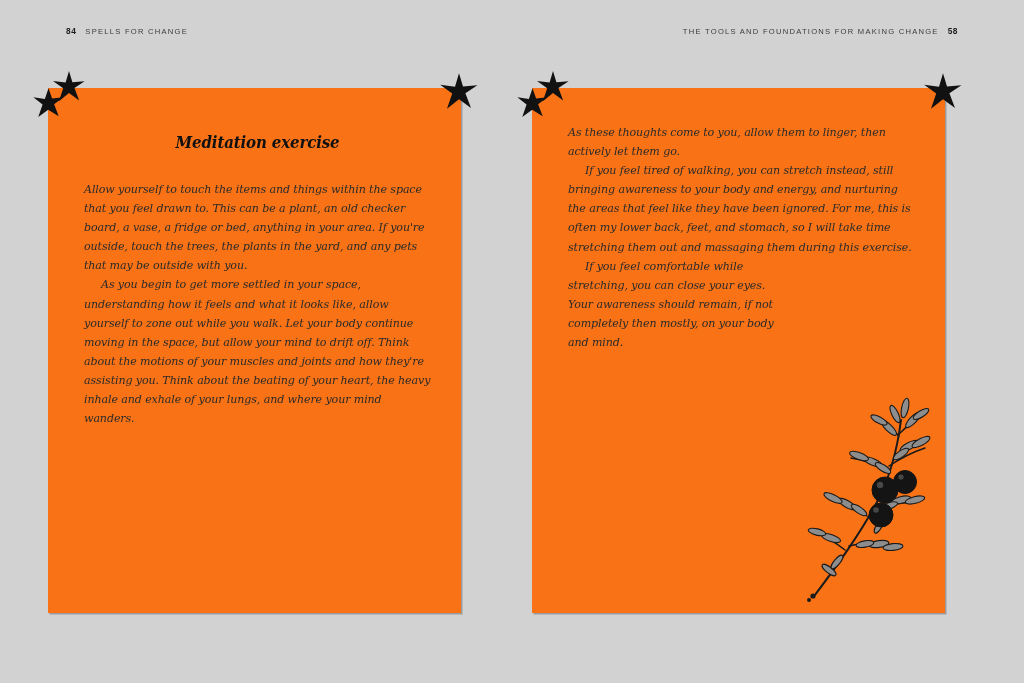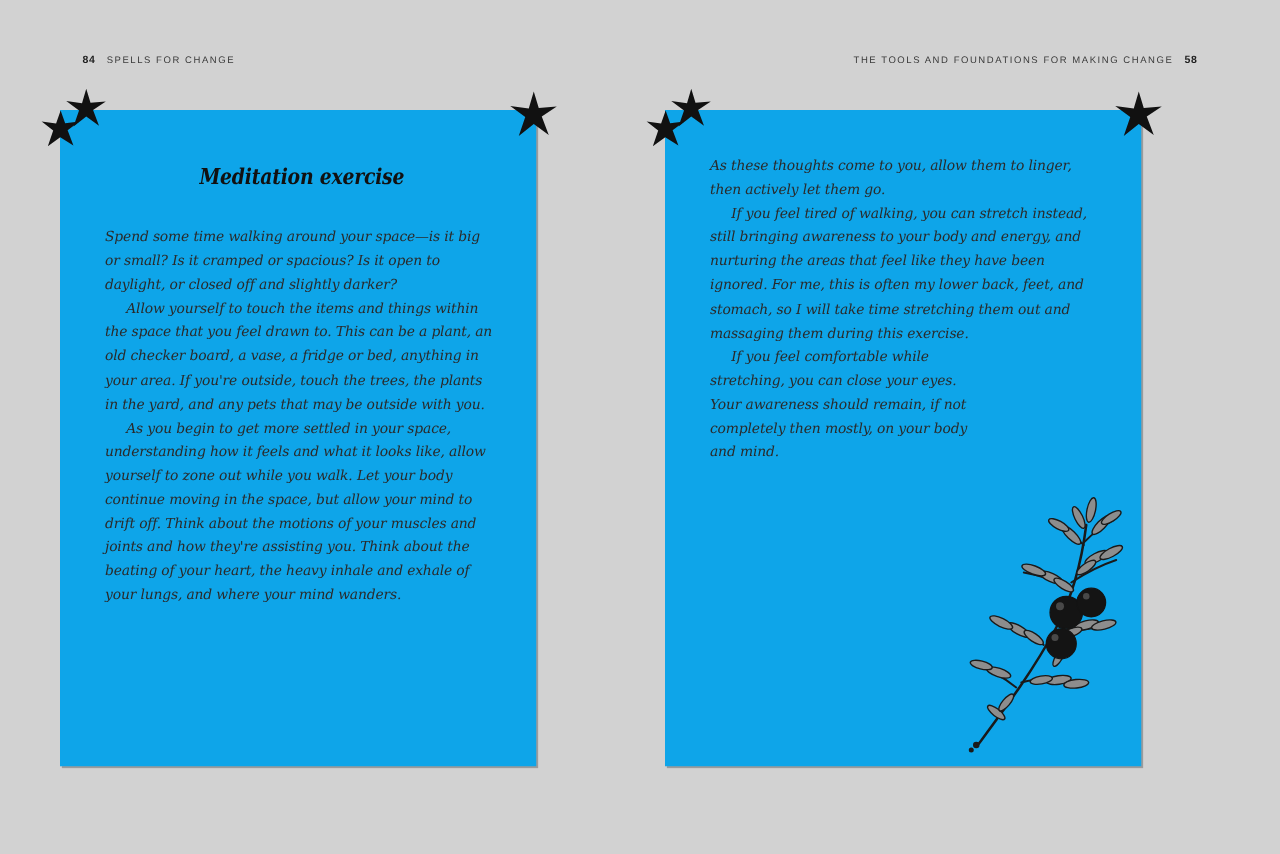--- a/index.html
+++ b/index.html
@@ -16,21 +16,21 @@
   }
 
   .spread {
     position: absolute;
     inset: 0;
   }
 
   
   .running-head {
     position: absolute;
-    top: 42px;
+    top: 26px;
     font-family: "Liberation Sans", sans-serif;
     font-size: 7.6px;
     letter-spacing: 1.25px;
     color: #3b3b3b;
     white-space: nowrap;
     display: flex;
     align-items: baseline;
     gap: 9px;
   }
   .running-head.left  { left: 66px; }
@@ -41,22 +41,23 @@
     letter-spacing: 0.5px;
     color: #1e1e1e;
   }
 
   
   .page {
     position: absolute;
     top: 88px;
     width: 381px;
     height: 525px;
-    background: #0ea5e9;
+    background: #f97316;
     box-shadow: 1.5px 1.5px 0 0 #9b9b9b;
+    padding-left: 32px;
   }
   .page.left  { left: 48px; }
   .page.right { left: 532px; }
 
   .page-inner {
     position: absolute;
     left: 36px;
     right: 30px;
     top: 30px;
   }
@@ -161,21 +162,20 @@
         <svg width="40" height="40" viewBox="0 0 100 100" aria-hidden="true">
           <path fill="#111111" d="M50 3 L60 36 L96 33 L66 53 L80 90 L50 68 L20 92 L33 54 L3 32 L40 37 Z"></path>
         </svg>
       </span>
     </div>
 
     <div class="page-inner">
       <h1 class="exercise-title">Meditation exercise</h1>
 
       <div class="body-copy">
-        <p>Spend some time walking around your space—is it big or small? Is it cramped or spacious? Is it open to daylight, or closed off and slightly darker?</p>
         <p>Allow yourself to touch the items and things within the space that you feel drawn to. This can be a plant, an old checker board, a vase, a fridge or bed, anything in your area. If you're outside, touch the trees, the plants in the yard, and any pets that may be outside with you.</p>
         <p>As you begin to get more settled in your space, understanding how it feels and what it looks like, allow yourself to zone out while you walk. Let your body continue moving in the space, but allow your mind to drift off. Think about the motions of your muscles and joints and how they're assisting you. Think about the beating of your heart, the heavy inhale and exhale of your lungs, and where your mind wanders.</p>
       </div>
     </div>
   </div>
 
   <div class="page right">
 
     <div class="stars-tl">
       <span class="star star-a">

